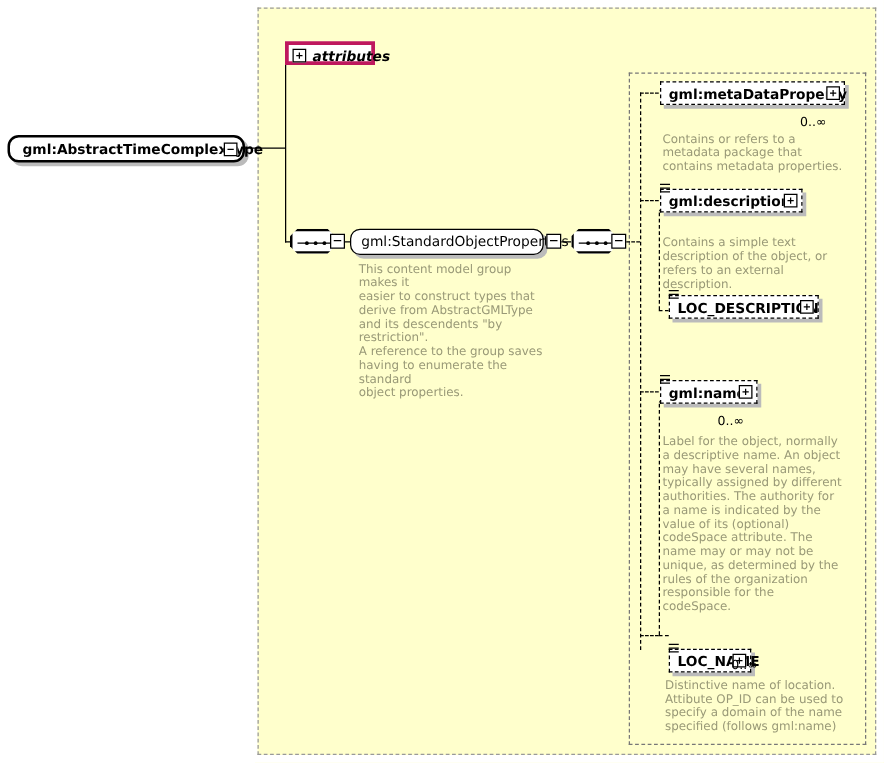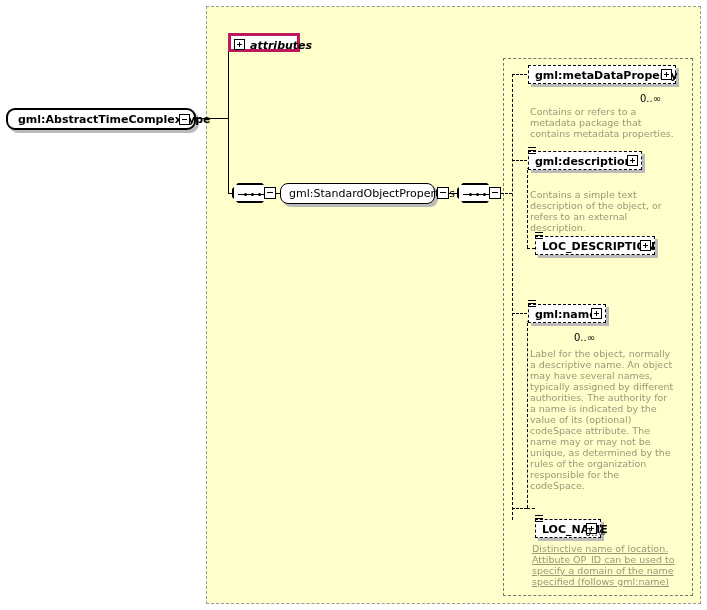--- a/index.html
+++ b/index.html
@@ -170,20 +170,27 @@
         <i style="left:19px;"></i>
     </div>
   </div>
   <div class="seq-btn" style="left:264px;top:187px;"></div>
   <div class="ln h" style="left:276px;top:193px;width:6px;"></div>
 
   <div class="group-box">
     <span class="group-box-label">gml:StandardObjectProperties</span>
   </div>
   <div class="seq-btn" style="left:437px;top:187px;"></div>
+  <div class="group-annot">This content model group makes it
+easier to construct types that
+      derive from AbstractGMLType
+and its descendents "by restriction".
+      A reference to the group saves
+having to enumerate the standard
+object properties.</div>
   <div class="ln h" style="left:449px;top:193px;width:8px;"></div>
 
   <div class="seq" style="left:457px;top:183px;">
     <div class="bar"></div>
     <div class="dots">
       <i style="left:5px;"></i>
         <i style="left:12px;"></i>
         <i style="left:19px;"></i>
     </div>
   </div>
@@ -248,15 +255,15 @@
   <div class="el shadow" style="left:535px;top:519px;width:66px;">
     <span class="el-annotmark">
       <i style="top:0;"></i>
         <i style="top:3px;"></i>
         <i style="top:6px;"></i>
     </span>
     <span class="el-label">LOC_NAME</span>
     <span class="pm plus"></span>
   </div>
   <div class="occurs" style="left:585px;top:527px;">0..∞</div>
-  <div class="el-desc" style="left:532px;top:543px;width:148px;text-decoration:underline;">Distinctive name of location. Attibute OP_ID can be used to specify a domain of the name specified (follows gml:name)</div>
+  <div class="el-desc" style="left:532px;top:543px;width:148px;">Distinctive name of location. Attibute OP_ID can be used to specify a domain of the name specified (follows gml:name)</div>
 
 </div>
 
 </body></html>

